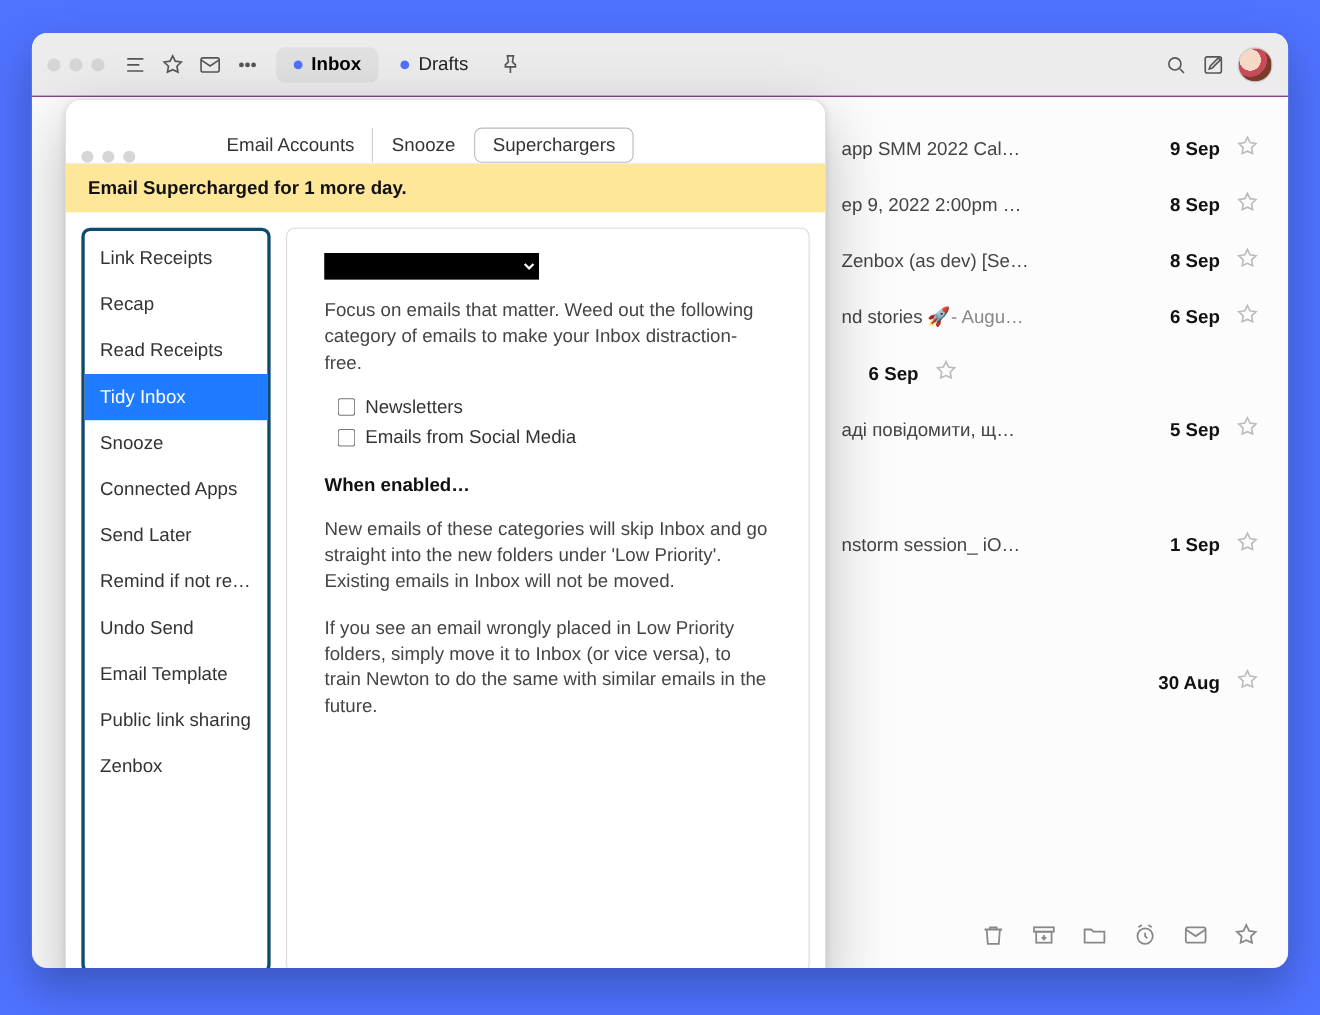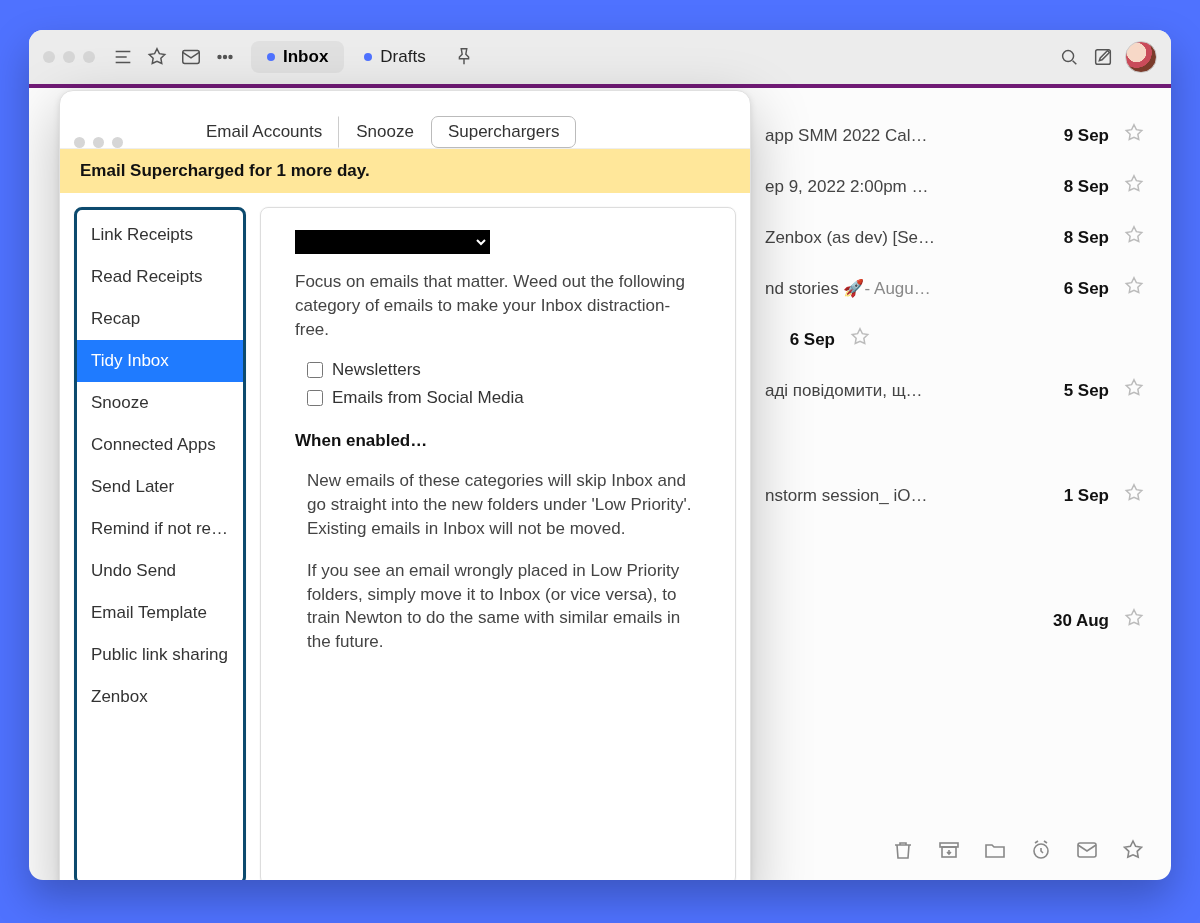--- a/index.html
+++ b/index.html
@@ -15,21 +15,21 @@
     border-radius:14px;
     box-shadow:0 18px 40px rgba(0,0,0,0.25);
     width:1142px; height:850px;
     margin:0 auto;
     overflow:hidden;
   }
   
   .toolbar {
     height:58px;
     background:#ececec;
-    border-bottom:4px solid #701a75;
+    border-bottom:1px solid #701a75;
     display:flex; align-items:center;
     padding:0 14px;
     gap:10px;
   }
   .traffic-lights { display:flex; gap:8px; margin-right:6px;}
   .tl-dot { width:12px; height:12px; border-radius:50%; background:#d6d6d6; }
   .icon-btn {
     width:24px; height:24px; display:flex; align-items:center; justify-content:center;
     color:#555; cursor:pointer;
   }
@@ -122,21 +122,21 @@
     width:195px; height:24px;
     background:#000; color:#fff; border:1px solid #000;
     appearance:auto;
     font-size:14px;
   }
   .desc { margin-top:16px; line-height:1.4; color:#444; }
   .opts { margin-top:18px; margin-left:8px; display:flex; flex-direction:column; gap:6px; }
   .opt { display:flex; align-items:center; gap:6px; font-size:17px; color:#333; }
   .opt input { width:16px; height:16px; }
   .subhead { margin-top:22px; font-weight:700; color:#111; }
-  .para { margin-top:18px; line-height:1.4; color:#444;margin-left:12px; }
+  .para { margin-top:18px; line-height:1.4; color:#444; }
 </style>
 </head>
 <body>
 
 <div class="main-window">
 
   <div class="toolbar">
     <div class="traffic-lights">
       <div class="tl-dot"></div>
       <div class="tl-dot"></div>
@@ -308,22 +308,22 @@
         <div class="seg-btn">Snooze</div>
         <div class="seg-btn active">Superchargers</div>
       </div>
     </div>
 
     <div class="banner">Email Supercharged for 1 more day.</div>
 
     <div class="prefs-body">
       <div class="side-list">
         <div class="side-item">Link Receipts</div>
+        <div class="side-item">Recap</div>
         <div class="side-item">Read Receipts</div>
-        <div class="side-item">Recap</div>
         <div class="side-item active">Tidy Inbox</div>
         <div class="side-item">Snooze</div>
         <div class="side-item">Connected Apps</div>
         <div class="side-item">Send Later</div>
         <div class="side-item">Remind if not re…</div>
         <div class="side-item">Undo Send</div>
         <div class="side-item">Email Template</div>
         <div class="side-item">Public link sharing</div>
         <div class="side-item">Zenbox</div>
       </div>

